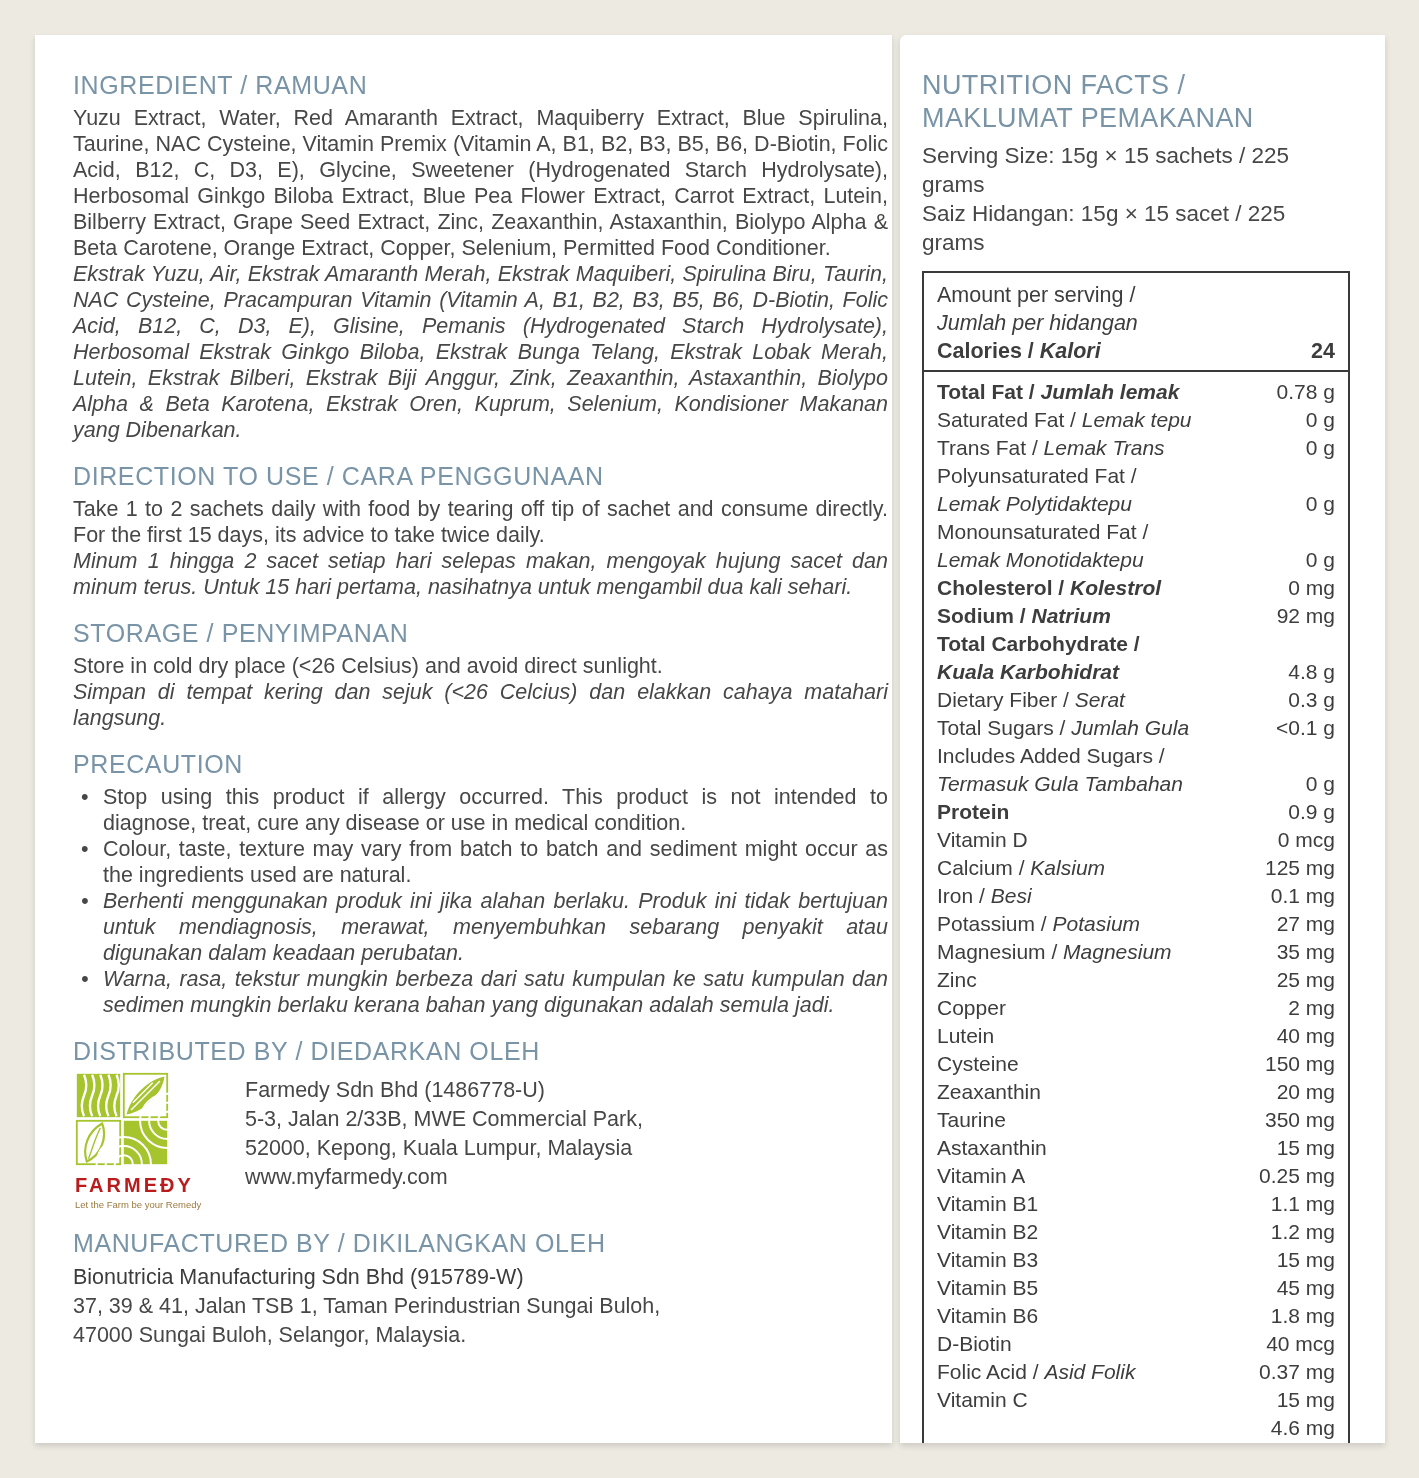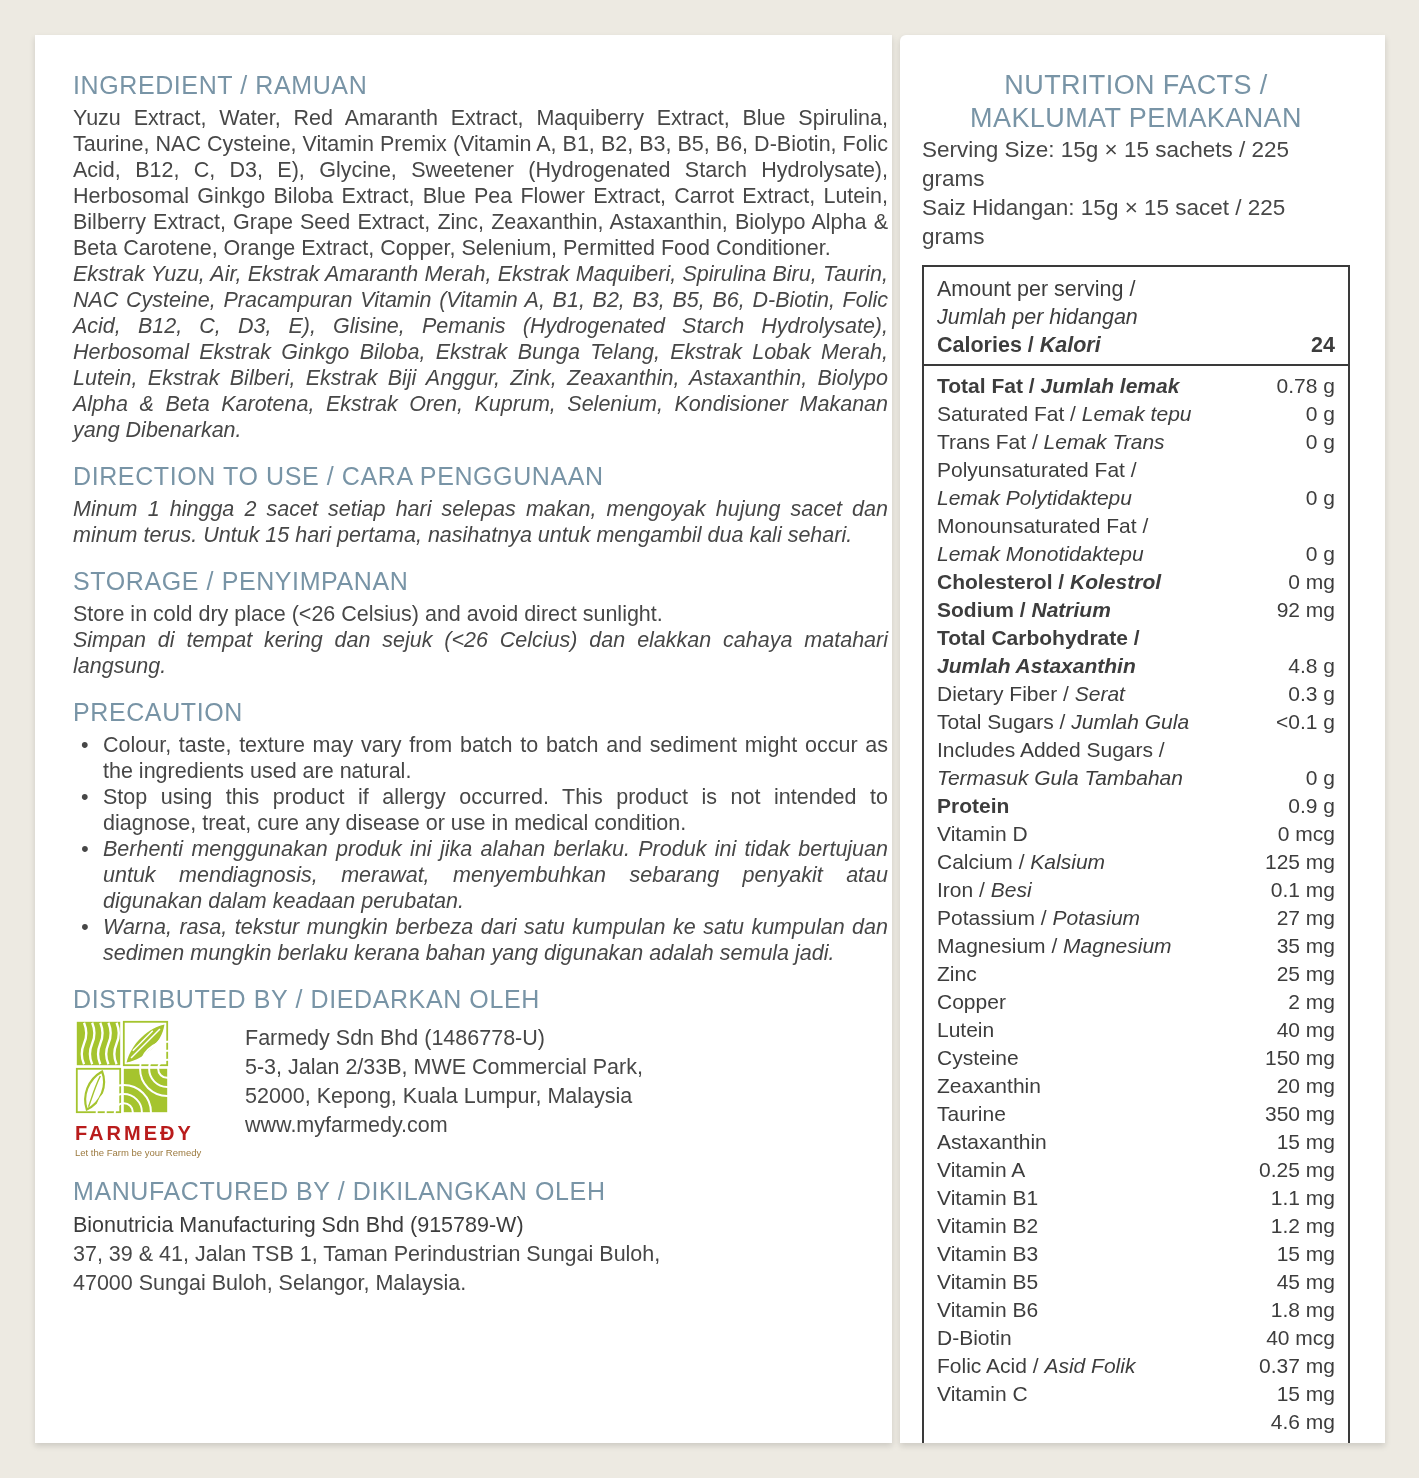--- a/index.html
+++ b/index.html
@@ -54,21 +54,21 @@
   }
   .logo-tagline { font-size:9.5px; color:#9c7a3f; margin-top:2px; }
   .addr-col { font-size:21.5px; line-height:29px; padding-top:4px; }
   .addr-col .line { color:#474747; }
   .manu-company { font-size:21.5px; line-height:29px; color:#3c3c3c; }
   .manu-lines .line { font-size:21.5px; line-height:29px; }
 
   
   .nf-heading {
     color:#7894a6; font-size:27px; line-height:33px;
-    letter-spacing:0.4px; font-weight:normal;text-align:center;
+    letter-spacing:0.4px; margin-bottom:6px; font-weight:normal;
   }
   .serving { font-size:22.5px; line-height:29px; margin-bottom:0; }
   .nbox {
     margin-top:14px; border:2.5px solid #3a3a3a;
   }
   .nhead {
     padding:8px 13px 5px 13px;
     border-bottom:2.5px solid #3a3a3a;
     font-size:21.5px; line-height:28px; color:#3d3d3d;
   }
@@ -89,36 +89,37 @@
 <div class="panel panel-left">
 
   <div class="section">
     <h2 class="sec">INGREDIENT / RAMUAN</h2>
     <p class="body">Yuzu Extract, Water, Red Amaranth Extract, Maquiberry Extract, Blue Spirulina, Taurine, NAC Cysteine, Vitamin Premix (Vitamin A, B1, B2, B3, B5, B6, D-Biotin, Folic Acid, B12, C, D3, E), Glycine, Sweetener (Hydrogenated Starch Hydrolysate), Herbosomal Ginkgo Biloba Extract, Blue Pea Flower Extract, Carrot Extract, Lutein, Bilberry Extract, Grape Seed Extract, Zinc, Zeaxanthin, Astaxanthin, Biolypo Alpha &amp; Beta Carotene, Orange Extract, Copper, Selenium, Permitted Food Conditioner.</p>
     <p class="body it">Ekstrak Yuzu, Air, Ekstrak Amaranth Merah, Ekstrak Maquiberi, Spirulina Biru, Taurin, NAC Cysteine, Pracampuran Vitamin (Vitamin A, B1, B2, B3, B5, B6, D-Biotin, Folic Acid, B12, C, D3, E), Glisine, Pemanis (Hydrogenated Starch Hydrolysate), Herbosomal Ekstrak Ginkgo Biloba, Ekstrak Bunga Telang, Ekstrak Lobak Merah, Lutein, Ekstrak Bilberi, Ekstrak Biji Anggur, Zink, Zeaxanthin, Astaxanthin, Biolypo Alpha &amp; Beta Karotena, Ekstrak Oren, Kuprum, Selenium, Kondisioner Makanan yang Dibenarkan.</p>
   </div>
 
   <div class="section">
     <h2 class="sec">DIRECTION TO USE / CARA PENGGUNAAN</h2>
+    <p class="body">Take 1 to 2 sachets daily with food by tearing off tip of sachet and consume directly. For the first 15 days, its advice to take twice daily.</p>
     <p class="body it">Minum 1 hingga 2 sacet setiap hari selepas makan, mengoyak hujung sacet dan minum terus. Untuk 15 hari pertama, nasihatnya untuk mengambil dua kali sehari.</p>
   </div>
 
   <div class="section">
     <h2 class="sec">STORAGE / PENYIMPANAN</h2>
     <p class="body">Store in cold dry place (&lt;26 Celsius) and avoid direct sunlight.</p>
     <p class="body it">Simpan di tempat kering dan sejuk (&lt;26 Celcius) dan elakkan cahaya matahari langsung.</p>
   </div>
 
   <div class="section">
     <h2 class="sec">PRECAUTION</h2>
     <ul class="bullets">
 
+        <li><span>Stop using this product if allergy occurred. This product is not intended to diagnose, treat, cure any disease or use in medical condition.</span></li>
+
         <li><span>Colour, taste, texture may vary from batch to batch and sediment might occur as the ingredients used are natural.</span></li>
-
-        <li><span>Stop using this product if allergy occurred. This product is not intended to diagnose, treat, cure any disease or use in medical condition.</span></li>
 
         <li class="italic"><span>Berhenti menggunakan produk ini jika alahan berlaku. Produk ini tidak bertujuan untuk mendiagnosis, merawat, menyembuhkan sebarang penyakit atau digunakan dalam keadaan perubatan.</span></li>
 
         <li class="italic"><span>Warna, rasa, tekstur mungkin berbeza dari satu kumpulan ke satu kumpulan dan sedimen mungkin berlaku kerana bahan yang digunakan adalah semula jadi.</span></li>
 
     </ul>
   </div>
 
   <div class="section">
     <h2 class="sec">DISTRIBUTED BY / DIEDARKAN OLEH</h2>
@@ -237,21 +238,21 @@
           <span class="nlabel"><span class="en">Cholesterol / </span><i class="my">Kolestrol</i></span>
           <span class="nvalue">0 mg</span>
         </div>
 
         <div class="nrow bold">
           <span class="nlabel"><span class="en">Sodium / </span><i class="my">Natrium</i></span>
           <span class="nvalue">92 mg</span>
         </div>
 
         <div class="nrow bold wrap">
-          <span class="nlabel"><span class="en">Total Carbohydrate /</span><i class="my">Jumlah Astaxanthin</i></span>
+          <span class="nlabel"><span class="en">Total Carbohydrate /</span><i class="my">Kuala Karbohidrat</i></span>
           <span class="nvalue">4.8 g</span>
         </div>
 
         <div class="nrow">
           <span class="nlabel"><span class="en">Dietary Fiber / </span><i class="my">Serat</i></span>
           <span class="nvalue">0.3 g</span>
         </div>
 
         <div class="nrow">
           <span class="nlabel"><span class="en">Total Sugars / </span><i class="my">Jumlah Gula</i></span>

